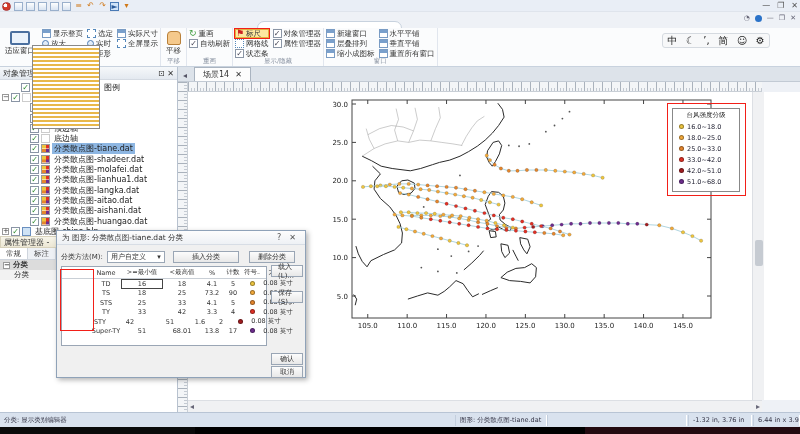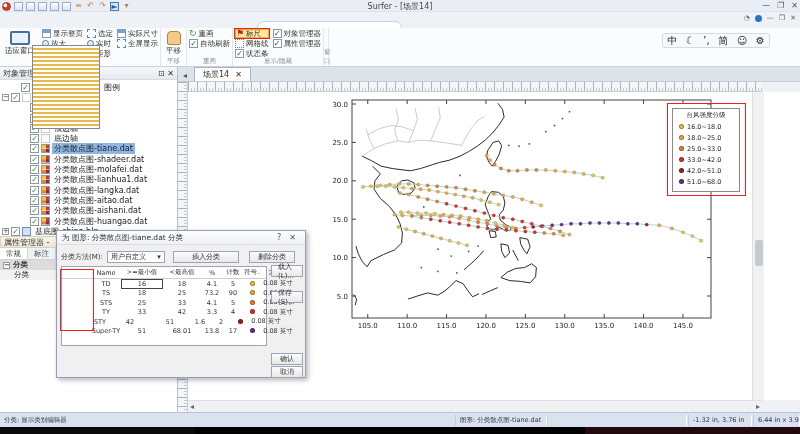--- a/index.html
+++ b/index.html
@@ -104,21 +104,20 @@
   .taskbar .seg1{position:absolute;left:195px;top:0;width:390px;height:7px;background:#000;}
   .taskbar .seg2{position:absolute;left:585px;top:0;width:215px;height:7px;background:#230a10;}
   text{font-family:"DejaVu Sans",sans-serif;}
 </style>
 </head>
 <body>
 
 <div class="app">
 
   <div class="abs titlebar"></div>
-  <div class="abs title-text">Surfer - [场景14]</div>
   <div class="abs qat" id="qat">
       <span class="qicon logo"></span>
       <span class="qicon "></span>
       <span class="qicon "></span>
       <span class="qicon "></span>
       <span class="qicon "></span>
       <span class="qicon "></span>
       <span class="qicon glyph">≡</span>
       <span class="qicon glyph">↶</span>
       <span class="qicon glyph">↷</span>
@@ -230,20 +229,48 @@
             <span>对象管理器</span>
           </div>
           <div class="ritem">
             <span class="cb">✓</span>
             <span>属性管理器</span>
           </div>
         </div>
         <div class="glabel">显示/隐藏</div>
       </div>
       <div class="rgroup">
+        <div class="rcol">
+          <div class="ritem">
+            <span class="ic mon"></span>
+            <span>新建窗口</span>
+          </div>
+          <div class="ritem">
+            <span class="ic mon"></span>
+            <span>层叠排列</span>
+          </div>
+          <div class="ritem">
+            <span class="ic mon"></span>
+            <span>缩小成图标</span>
+          </div>
+        </div>
+        <div class="rcol">
+          <div class="ritem">
+            <span class="ic mon"></span>
+            <span>水平平铺</span>
+          </div>
+          <div class="ritem">
+            <span class="ic mon"></span>
+            <span>垂直平铺</span>
+          </div>
+          <div class="ritem">
+            <span class="ic mon"></span>
+            <span>重置所有窗口</span>
+          </div>
+        </div>
         <div class="glabel">窗口</div>
       </div>
     </div>
   <div class="ime" id="ime">
       <span>中</span>
       <span>☾</span>
       <span>’,</span>
       <span>简</span>
       <span>☺</span>
       <span>⚙</span>

